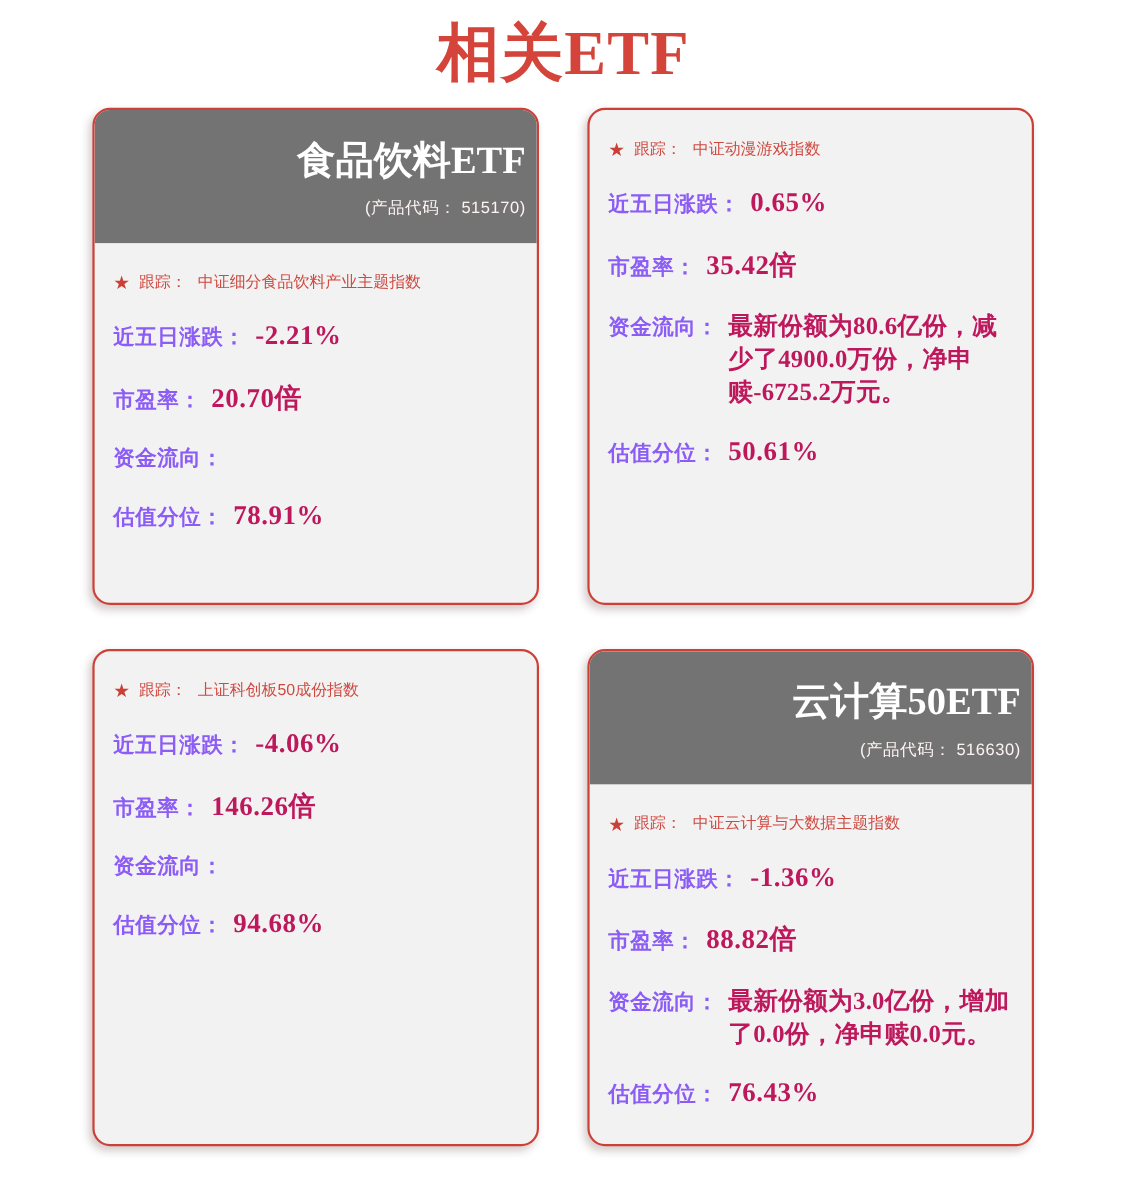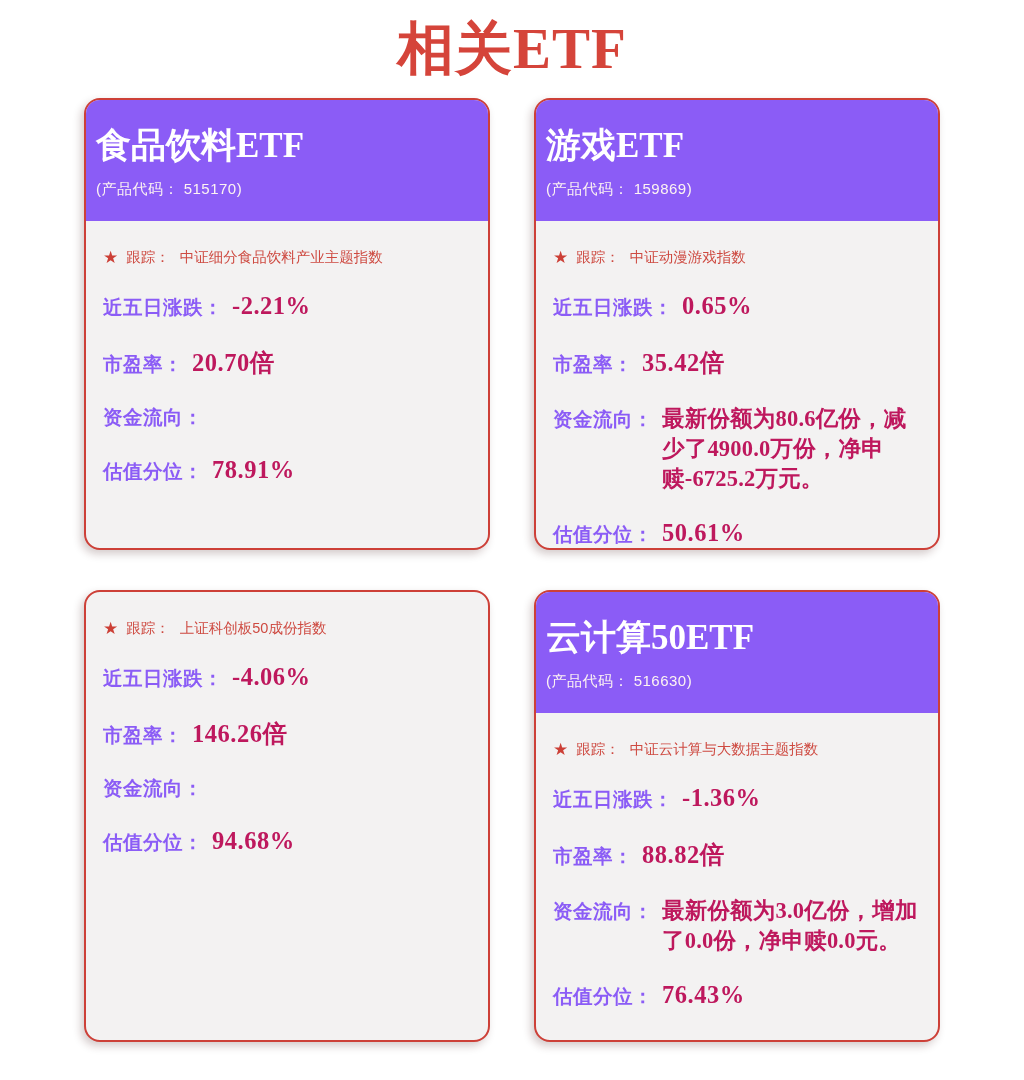--- a/index.html
+++ b/index.html
@@ -35,23 +35,23 @@
     height: 452px;
     background: #f3f2f2;
     border: 2px solid #cd4038;
     border-radius: 16px;
     overflow: hidden;
     box-shadow: -3px 4px 8px rgba(60, 20, 20, 0.22);
     display: flex;
     flex-direction: column;
   }
   .card-header {
-    background: #8b5cf6;
+    background: #737373;
     color: #ffffff;
-    text-align: left;
+    text-align: right;
     padding: 26px 10px 22px;
     flex: 0 0 auto;
   }
   .card-title {
     font-family: "Liberation Serif", serif;
     font-weight: 700;
     font-size: 35px;
     line-height: 40px;
   }
   .card-code {
@@ -137,24 +137,20 @@
           <span class="kv-label">资金流向：</span>
         </div>
         <div class="kv-row">
           <span class="kv-label">估值分位：</span>
           <span class="kv-value">78.91%</span>
         </div>
       </div>
     </div>
 
     <div class="card">
-      <div class="card-header">
-        <div class="card-title">游戏ETF</div>
-        <div class="card-code">(产品代码： 159869)</div>
-      </div>
       <div class="card-body">
         <div class="track-row">
           <span class="star">★</span>
           <span class="track-label">跟踪：</span>
           <span>中证动漫游戏指数</span>
         </div>
         <div class="kv-row">
           <span class="kv-label">近五日涨跌：</span>
           <span class="kv-value">0.65%</span>
         </div>

